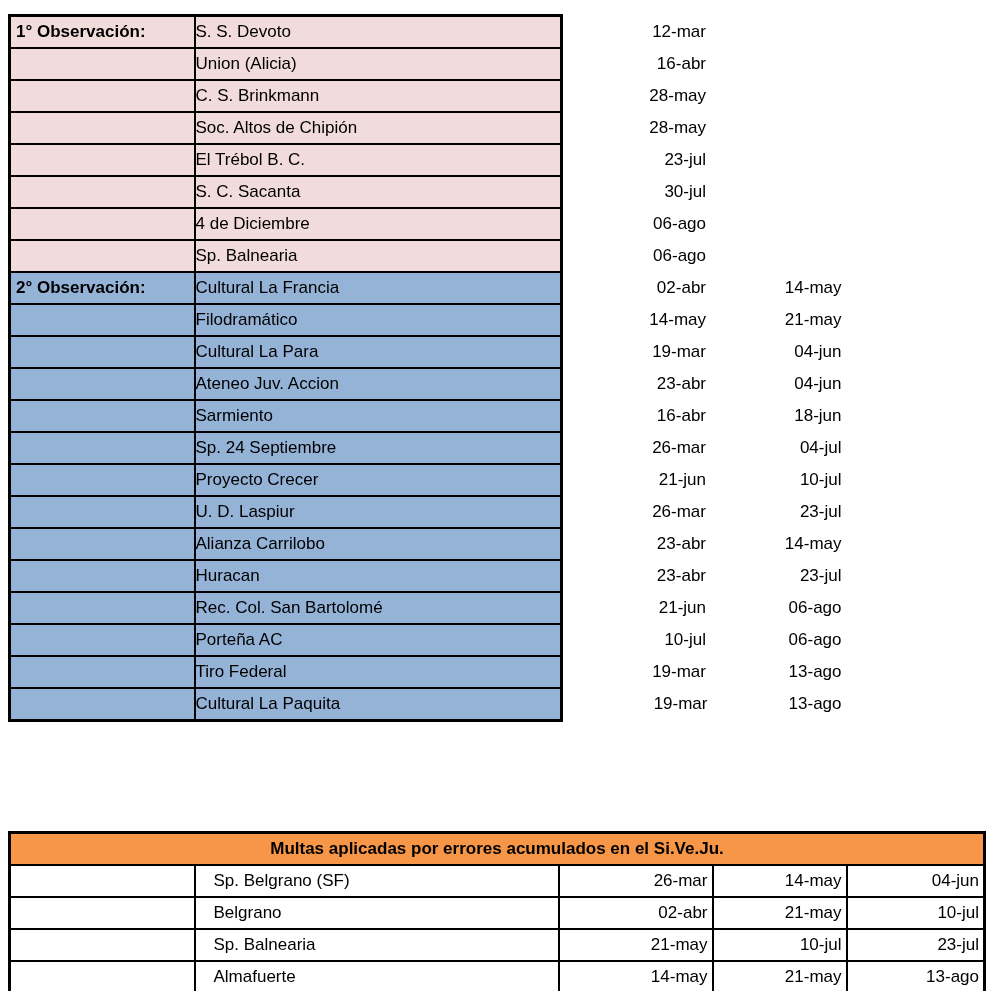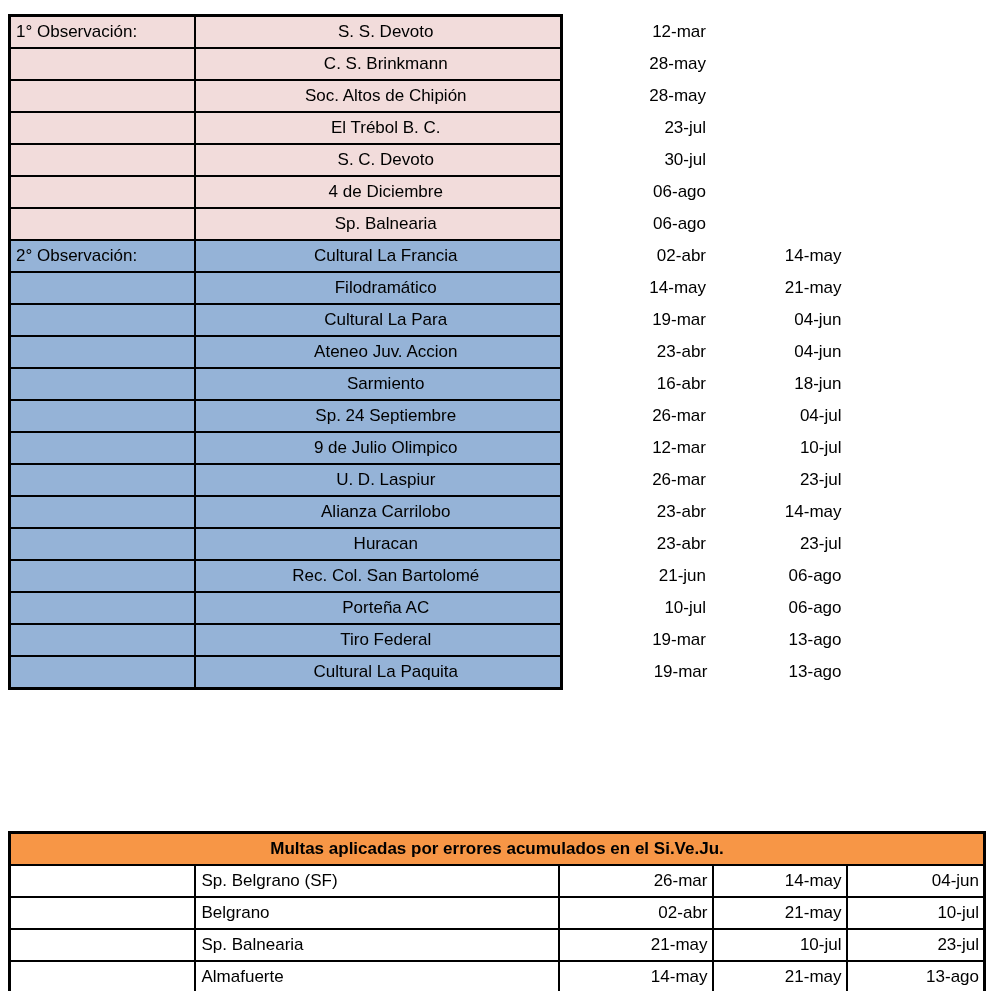--- a/index.html
+++ b/index.html
@@ -22,43 +22,43 @@
   
   .obs-table { position: absolute; left: 8px; top: 14px; }
   .obs-table td {
     height: 30px; padding: 0;
     font-size: 17px; line-height: 30px;
     vertical-align: middle; white-space: nowrap; overflow: hidden;
   }
   .obs-table td.bordered { border: 2px solid var(--border); }
   .obs-table tr.row-first td.bordered { border-top-width: 3px; }
   .obs-table tr.row-last  td.bordered { border-bottom-width: 3px; }
-  .obs-table td.label-cell { border-left-width: 3px; font-weight: normal; padding-left: 5px; }
-  .obs-table td.name-cell  { border-right-width: 3px; padding-left: 16px; text-align: center; }
+  .obs-table td.label-cell { border-left-width: 3px; font-weight: bold; padding-left: 5px; }
+  .obs-table td.name-cell  { border-right-width: 3px; padding-left: 0; }
   tr.sec-pink td.bordered { background: var(--pink); }
   tr.sec-blue td.bordered { background: var(--blue); }
   .obs-table td.date-cell { text-align: right; padding-right: 4px; background: transparent; }
 
   
   .multas-table { position: absolute; left: 8px; top: 831px; }
   .multas-table th, .multas-table td {
     border: 2px solid var(--border);
     height: 30px; padding: 0;
     font-size: 17px; line-height: 30px;
     vertical-align: middle; white-space: nowrap; overflow: hidden;
   }
   .multas-table th {
     background: var(--orange);
     font-weight: bold; text-align: center;
     border-top-width: 3px; border-left-width: 3px; border-right-width: 3px;
   }
   .multas-table td:first-child { border-left-width: 3px; }
   .multas-table td:last-child  { border-right-width: 3px; }
   .multas-table tr.row-last td  { border-bottom-width: 3px; }
-  .multas-table td.m-name { padding-left: 6px; }
+  .multas-table td.m-name { padding-left: 18px; }
   .multas-table td.m-date { text-align: right; padding-right: 4px; }
 </style>
 </head>
 <body>
 
 <table class="obs-table">
   <colgroup>
     <col style="width:185px">
     <col style="width:367px">
     <col style="width:150px">
@@ -66,39 +66,45 @@
   </colgroup>
   <tbody>
       <tr class="sec-pink row-first">
         <td class="bordered label-cell">1° Observación:</td>
         <td class="bordered name-cell">S. S. Devoto</td>
         <td class="date-cell">12-mar</td>
         <td class="date-cell"></td>
       </tr>
       <tr class="sec-pink">
         <td class="bordered label-cell"></td>
+        <td class="bordered name-cell">Union (Alicia)</td>
+        <td class="date-cell">16-abr</td>
+        <td class="date-cell"></td>
+      </tr>
+      <tr class="sec-pink">
+        <td class="bordered label-cell"></td>
         <td class="bordered name-cell">C. S. Brinkmann</td>
         <td class="date-cell">28-may</td>
         <td class="date-cell"></td>
       </tr>
       <tr class="sec-pink">
         <td class="bordered label-cell"></td>
         <td class="bordered name-cell">Soc. Altos de Chipión</td>
         <td class="date-cell">28-may</td>
         <td class="date-cell"></td>
       </tr>
       <tr class="sec-pink">
         <td class="bordered label-cell"></td>
         <td class="bordered name-cell">El Trébol B. C.</td>
         <td class="date-cell">23-jul</td>
         <td class="date-cell"></td>
       </tr>
       <tr class="sec-pink">
         <td class="bordered label-cell"></td>
-        <td class="bordered name-cell">S. C. Devoto</td>
+        <td class="bordered name-cell">S. C. Sacanta</td>
         <td class="date-cell">30-jul</td>
         <td class="date-cell"></td>
       </tr>
       <tr class="sec-pink">
         <td class="bordered label-cell"></td>
         <td class="bordered name-cell">4 de Diciembre</td>
         <td class="date-cell">06-ago</td>
         <td class="date-cell"></td>
       </tr>
       <tr class="sec-pink">
@@ -138,22 +144,22 @@
         <td class="date-cell">18-jun</td>
       </tr>
       <tr class="sec-blue">
         <td class="bordered label-cell"></td>
         <td class="bordered name-cell">Sp. 24 Septiembre</td>
         <td class="date-cell">26-mar</td>
         <td class="date-cell">04-jul</td>
       </tr>
       <tr class="sec-blue">
         <td class="bordered label-cell"></td>
-        <td class="bordered name-cell">9 de Julio Olimpico</td>
-        <td class="date-cell">12-mar</td>
+        <td class="bordered name-cell">Proyecto Crecer</td>
+        <td class="date-cell">21-jun</td>
         <td class="date-cell">10-jul</td>
       </tr>
       <tr class="sec-blue">
         <td class="bordered label-cell"></td>
         <td class="bordered name-cell">U. D. Laspiur</td>
         <td class="date-cell">26-mar</td>
         <td class="date-cell">23-jul</td>
       </tr>
       <tr class="sec-blue">
         <td class="bordered label-cell"></td>

